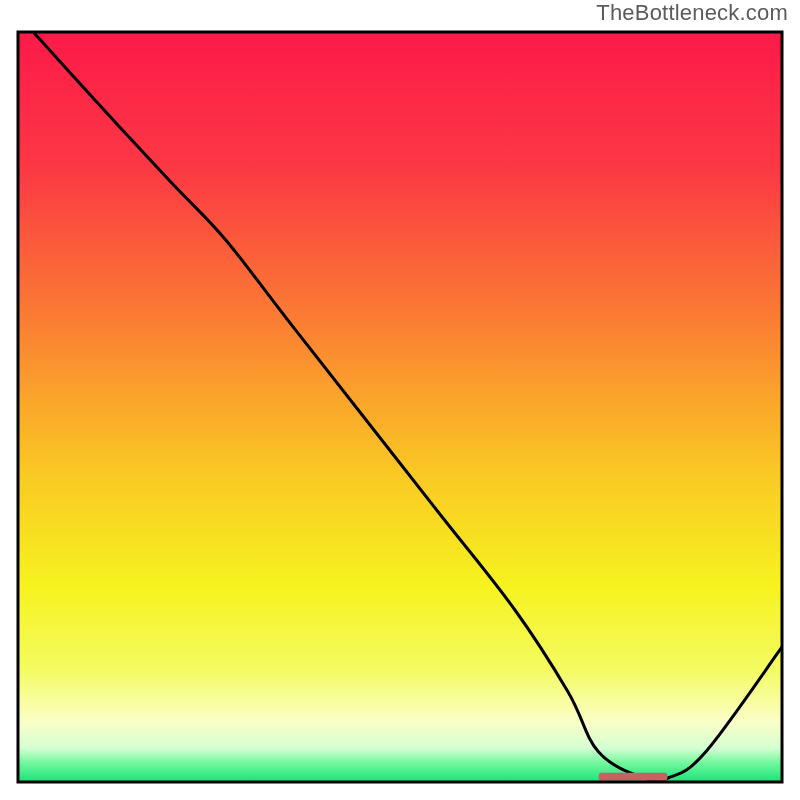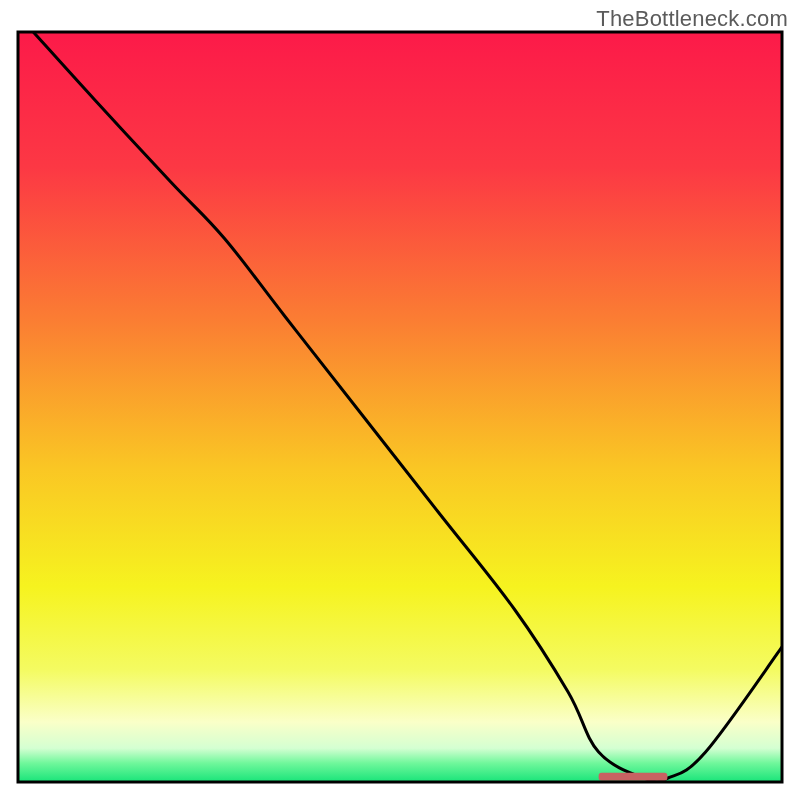--- a/index.html
+++ b/index.html
@@ -11,21 +11,21 @@
     background: #fff;
     font-family: Arial, Helvetica, sans-serif;
   }
   .wrap {
     position: relative;
     width: 800px;
     height: 800px;
   }
   .watermark {
     position: absolute;
-    top: 6px;
+    top: 0;
     right: 12px;
     font-size: 22px;
     font-weight: 500;
     color: #5b5b5b;
     letter-spacing: 0.2px;
     user-select: none;
   }
   svg {
     display: block;
   }

